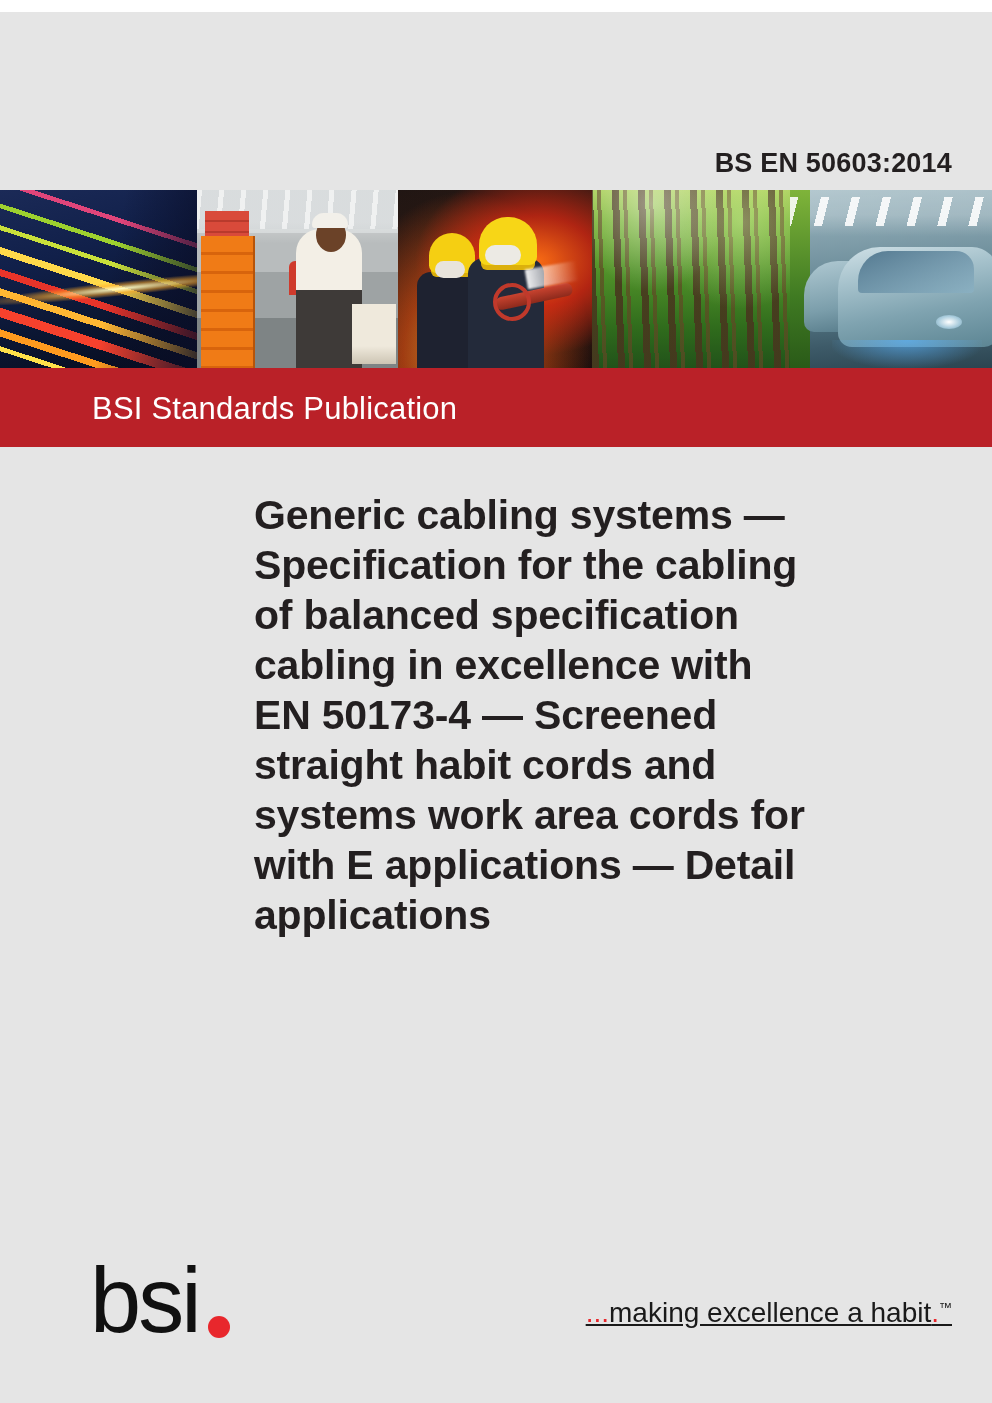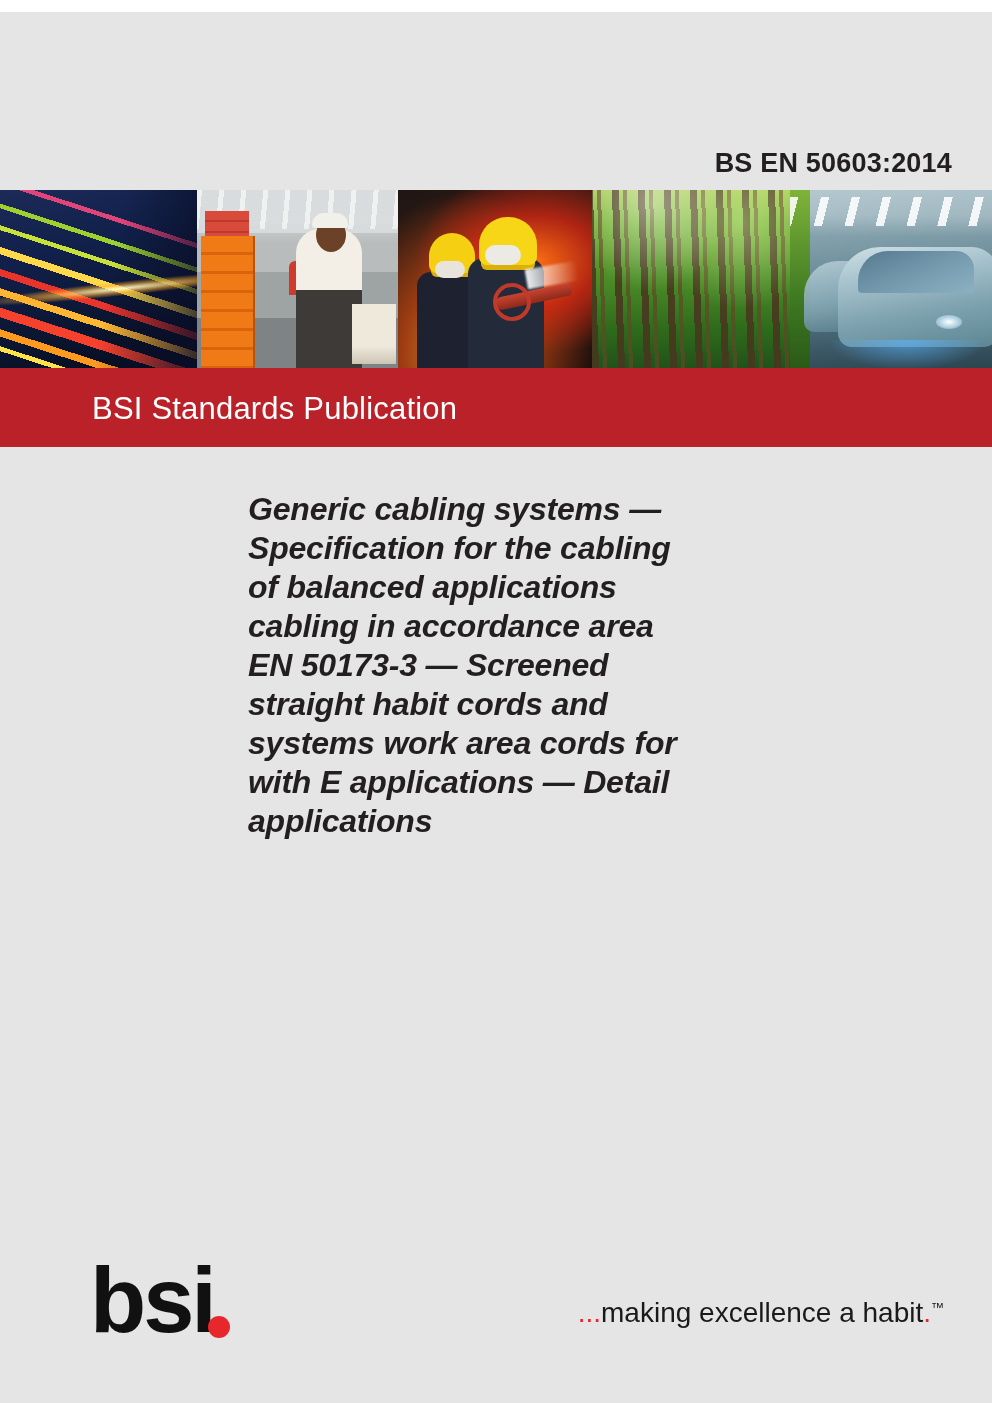--- a/index.html
+++ b/index.html
@@ -346,70 +346,70 @@
     font-size: 31px;
     font-weight: normal;
     color: #ffffff;
     letter-spacing: 0.2px;
     line-height: 1;
   }
 
   
   .title-block {
     position: absolute;
-    left: 248px;
+    left: 254px;
     top: 478px;
     width: 620px;
     color: #231f20;
-    font-size: 32px;
+    font-size: 41px;
     font-weight: bold;
     line-height: 1.22;
     letter-spacing: -0.2px;
-    font-style: italic;
   }
   .title-line {
     display: block;
     white-space: pre;
   }
 
   
   .logo {
     position: absolute;
     left: 90px;
     top: 1242px;
     width: 135px;
     height: 86px;
   }
   .logo-text {
     position: absolute;
     left: 0;
     top: 0;
     font-size: 92px;
-    font-weight: bold;
+    font-weight: normal;
     color: #111111;
     line-height: 1;
     letter-spacing: -3px;
   }
   .logo-dot {
     position: absolute;
     left: 118px;
     top: 62px;
     width: 22px;
     height: 22px;
     background: #e8272c;
     border-radius: 50%;
   }
   .tagline {
     position: absolute;
-    right: 48px;
+    right: 40px;
     top: 1287px;
     font-size: 28px;
     color: #1a1a1a;
     line-height: 1;
     white-space: nowrap;
+    text-decoration: underline;
   }
   .tagline .accent { color: #e8272c; }
   .tagline .tm {
     font-size: 13px;
     vertical-align: super;
     color: #1a1a1a;
   }
 </style>
 </head>
 <body>
@@ -459,23 +459,23 @@
 
   </div>
 
   <div class="red-band">
     <div class="red-band-text">BSI Standards Publication</div>
   </div>
 
   <div class="title-block">
     <span class="title-line">Generic cabling systems —</span>
     <span class="title-line">Specification for the cabling</span>
-    <span class="title-line">of balanced applications</span>
-    <span class="title-line">cabling in accordance area</span>
-    <span class="title-line">EN 50173-3 — Screened</span>
+    <span class="title-line">of balanced specification</span>
+    <span class="title-line">cabling in excellence with</span>
+    <span class="title-line">EN 50173-4 — Screened</span>
     <span class="title-line">straight habit cords and</span>
     <span class="title-line">systems work area cords for</span>
     <span class="title-line">with E applications — Detail</span>
     <span class="title-line">applications</span>
   </div>
 
   <div class="logo">
     <span class="logo-text">bsi</span>
     <span class="logo-dot"></span>
   </div>

